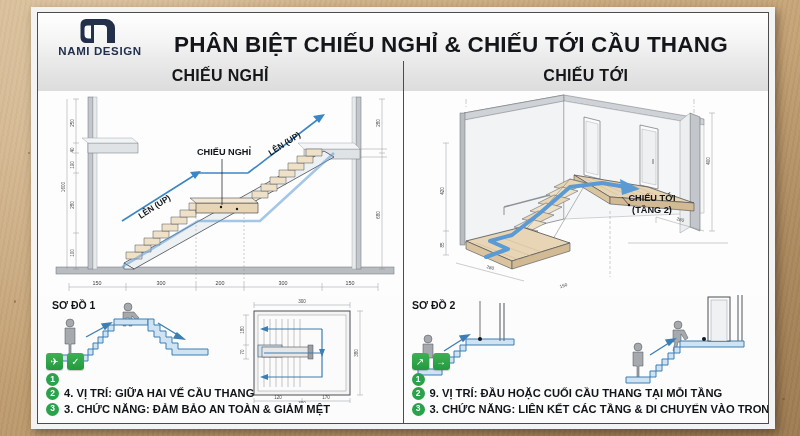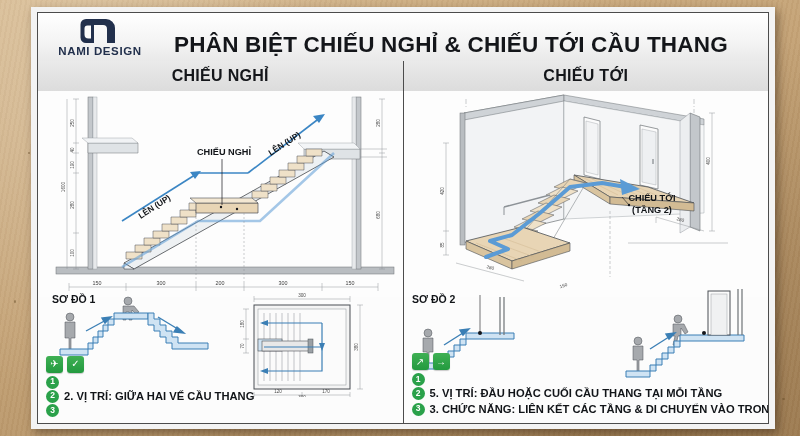--- a/index.html
+++ b/index.html
@@ -67,21 +67,21 @@
   #colhead-divider{width:1px;background:#4c4c4c;}
 
   
   #body-split{position:absolute;left:0;top:78px;right:0;bottom:0;display:flex;}
   .panel{position:relative;flex:1;overflow:hidden;background:#fcfcfc;}
   #panel-divider{width:1px;background:#4c4c4c;}
 
   .drawing{position:absolute;left:0;top:0;width:100%;height:206px;background:#fdfdfd;}
   .drawing svg, .schema svg{display:block;}
 
-  .schema{position:absolute;left:0;top:196px;right:0;height:76px;text-align:right;}
+  .schema{position:absolute;left:0;top:202px;right:0;height:76px;text-align:right;}
 
   
   .bullets{position:absolute;left:8px;right:6px;bottom:6px;}
   .iconrow{display:flex;gap:4px;margin-bottom:3px;align-items:center;}
   .gicon{
     width:17px;height:17px;border-radius:3px;
     background:linear-gradient(180deg,#3fb054,#239a3f);
     display:flex;align-items:center;justify-content:center;
     color:#fff;font-size:10px;line-height:1;
     box-shadow:0 1px 1px rgba(0,0,0,.2);
@@ -339,24 +339,25 @@
       <div class="bullets">
         <div class="iconrow">
           <div class="gicon">✈</div>
           <div class="gicon">✓</div>
         </div>
         <div class="bullet">
           <span class="bnum">1</span>
         </div>
         <div class="bullet">
           <span class="bnum">2</span>
-          <span>2. VỊ TRÍ: GIỮA HAI VẾ CẦU THANG</span>
+          <span>4. VỊ TRÍ: GIỮA HAI VẾ CẦU THANG</span>
         </div>
         <div class="bullet">
           <span class="bnum">3</span>
+          <span>3. CHỨC NĂNG: ĐẢM BẢO AN TOÀN &amp; GIẢM MỆT</span>
         </div>
       </div>
     </div>
 
     <div id="panel-divider"></div>
 
     <div class="panel">
 
       <div class="drawing">
         <svg width="366" height="206" viewBox="0 0 366 206">
@@ -500,21 +501,21 @@
       <div class="bullets">
         <div class="iconrow">
           <div class="gicon">↗</div>
           <div class="gicon">→</div>
         </div>
         <div class="bullet">
           <span class="bnum">1</span>
         </div>
         <div class="bullet">
           <span class="bnum">2</span>
-          <span>5. VỊ TRÍ: ĐẦU HOẶC CUỐI CẦU THANG TẠI MỖI TẦNG</span>
+          <span>9. VỊ TRÍ: ĐẦU HOẶC CUỐI CẦU THANG TẠI MỖI TẦNG</span>
         </div>
         <div class="bullet">
           <span class="bnum">3</span>
           <span>3. CHỨC NĂNG: LIÊN KẾT CÁC TẦNG &amp; DI CHUYỂN VÀO TRONG</span>
         </div>
       </div>
     </div>
 
   </div>
  </div>

